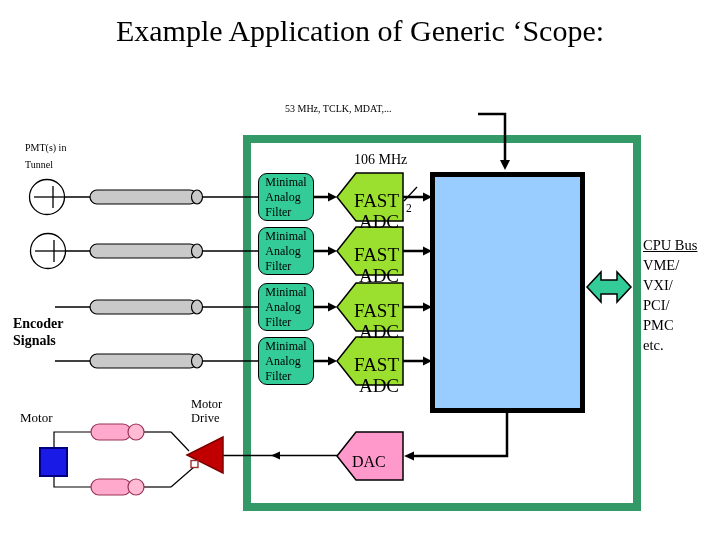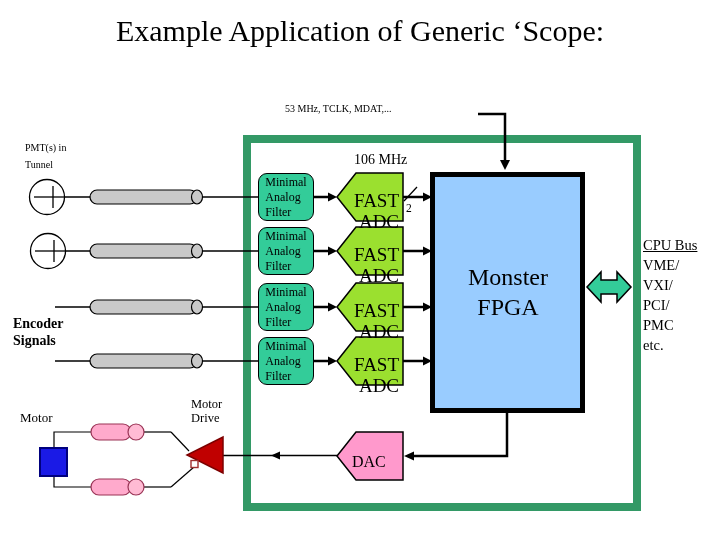--- a/index.html
+++ b/index.html
@@ -181,22 +181,20 @@
 
   <div class="abs adc-label pre" style="top:176px">FAST
 ADC</div>
   <div class="abs adc-label pre" style="top:230px">FAST
 ADC</div>
   <div class="abs adc-label pre" style="top:286px">FAST
 ADC</div>
   <div class="abs adc-label pre" style="top:340px">FAST
 ADC</div>
 
-  <div class="abs fpga-label pre">Monster
-FPGA</div>
   <div class="abs dac-label">DAC</div>
 
   <div class="abs cpu-bus">
     <div class="underline">CPU Bus</div>
     <div>VME/</div>
     <div>VXI/</div>
     <div>PCI/</div>
     <div>PMC</div>
     <div>etc.</div>
   </div>

